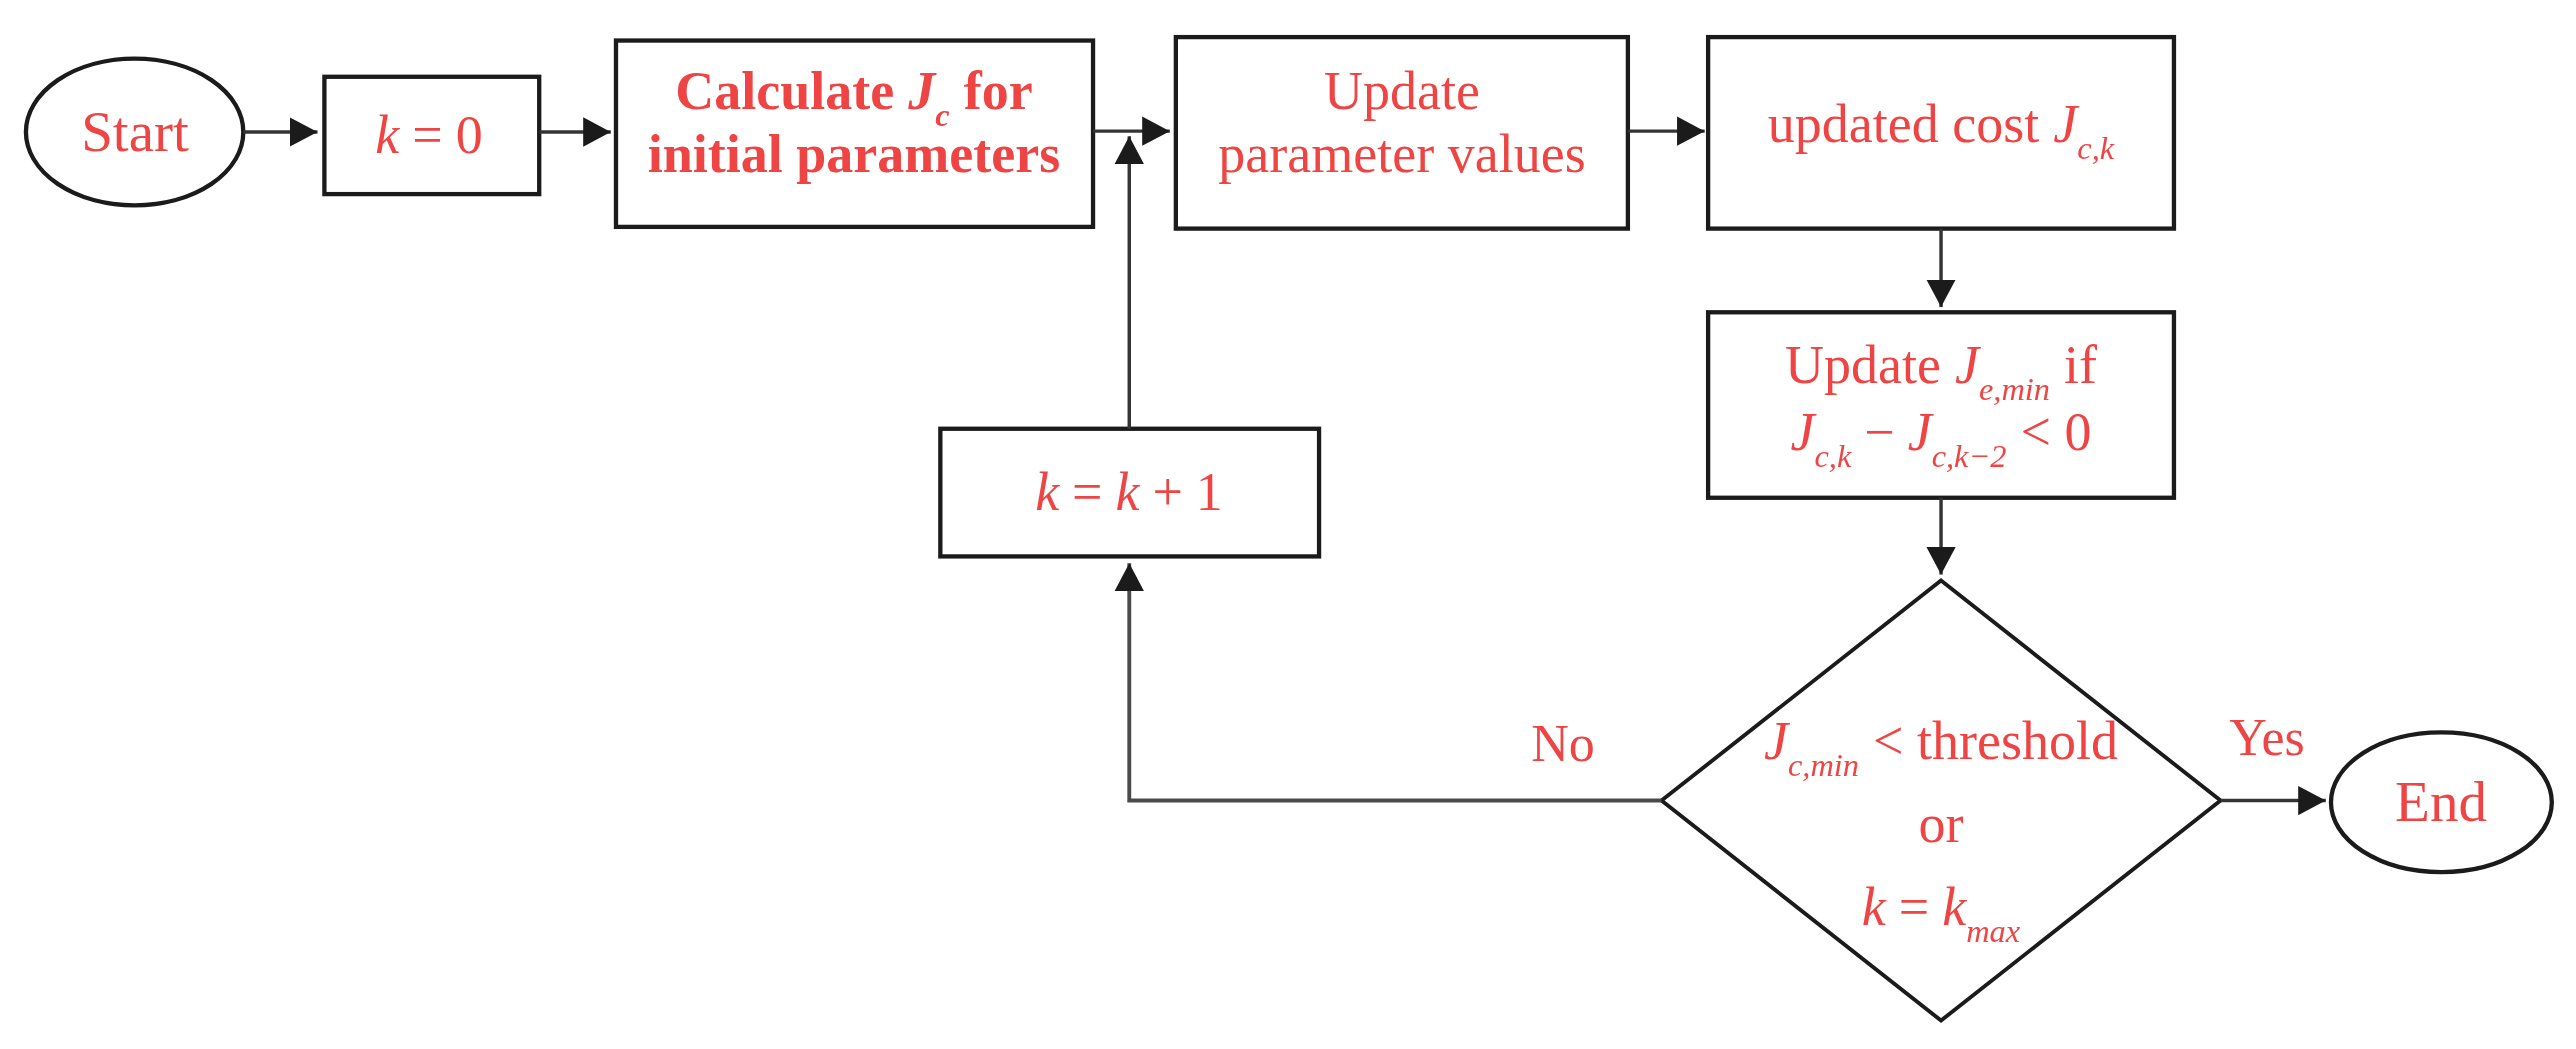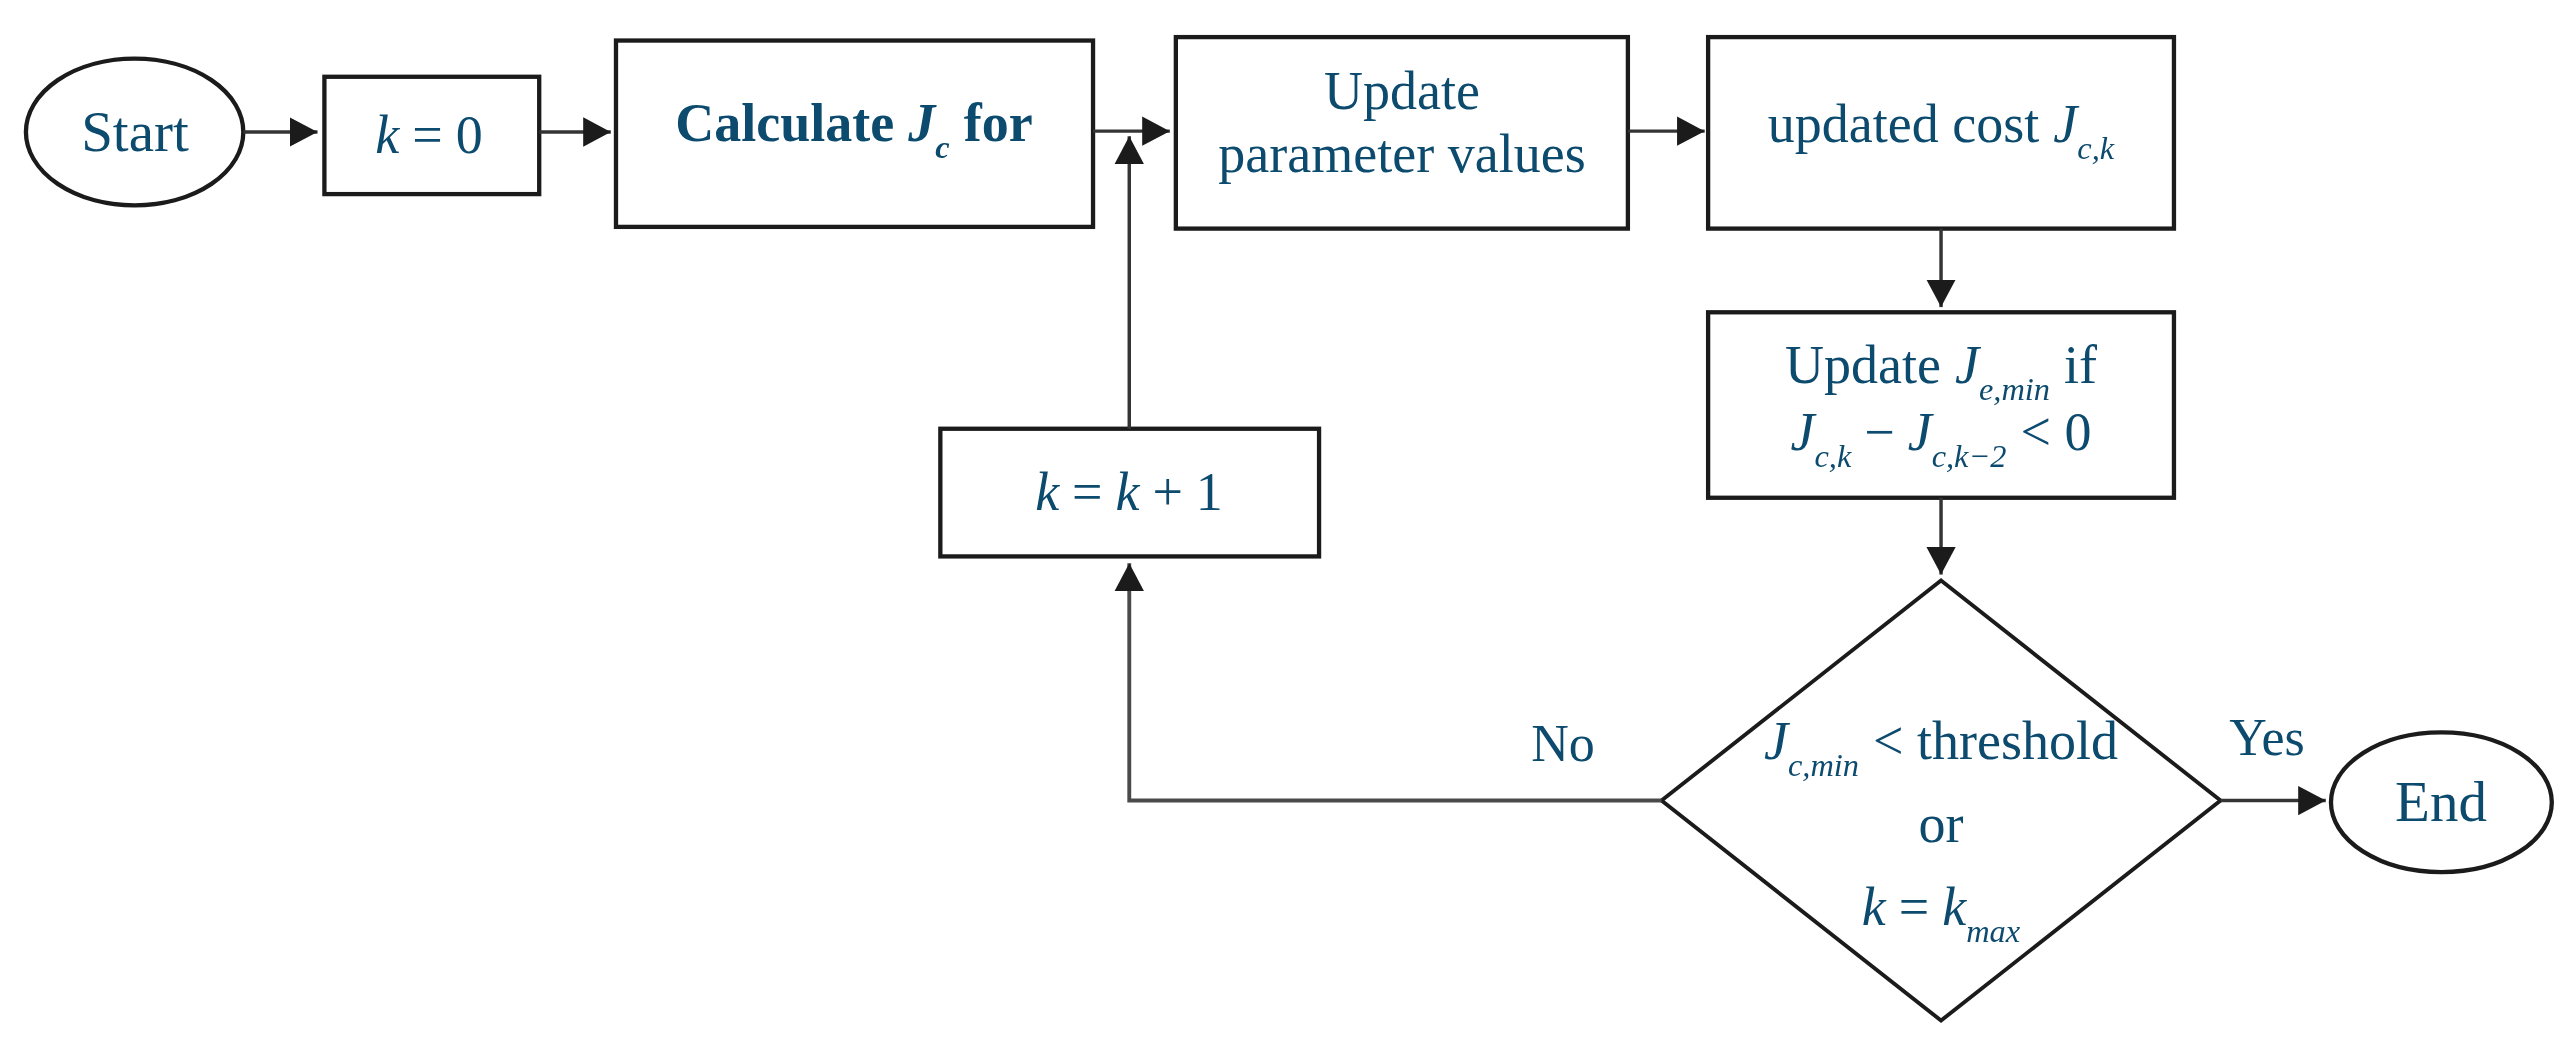--- a/index.html
+++ b/index.html
@@ -1,18 +1,18 @@
 <!DOCTYPE html>
 <html style="font-size:14px"><head>
 <meta charset="utf-8">
 <style>
   html, body { margin:0; padding:0; background:#ffffff; }
   .stage {
     position:relative; width:2576px; height:1049px; background:#ffffff;
-    font-family:"Liberation Serif", serif; color:#0c4a6e; overflow:hidden;
+    font-family:"Liberation Serif", serif; color:#ef4444; overflow:hidden;
   }
   svg.layer { position:absolute; left:0; top:0; width:2576px; height:1049px; }
   .lbl {
     position:absolute; transform:translate(-50%,-50%);
     text-align:center; white-space:nowrap; font-size:54px; line-height:1;
   }
   .lbl .line { line-height:63px; }
   .lbl.terminator { font-size:57px; }
   .lbl.branch { font-size:52px; }
   .lbl.minbox .line { line-height:67px; }
@@ -58,20 +58,21 @@
   <div class="lbl terminator" style="left:135px; top:131px;">Start</div>
 
   <div class="lbl" style="left:421px; top:135px;margin-left:8px;">
     <span class="it">k</span><span class="op">=</span><span>0</span>
   </div>
 
   <div class="lbl" style="left:854px; top:123px;font-weight:bold;">
     <div class="line">
       <span>Calculate</span><span class="it gap-l">J</span><sub>c</sub><span class="gap-l">for</span>
     </div>
+    <div class="line">initial parameters</div>
   </div>
 
   <div class="lbl" style="left:1402px; top:123px;">
     <div class="line">Update</div>
     <div class="line">parameter values</div>
   </div>
 
   <div class="lbl" style="left:1941px; top:124px;">
     <div class="line">
       <span>updated cost</span><span class="it gap-l">J</span><sub>c,k</sub>

